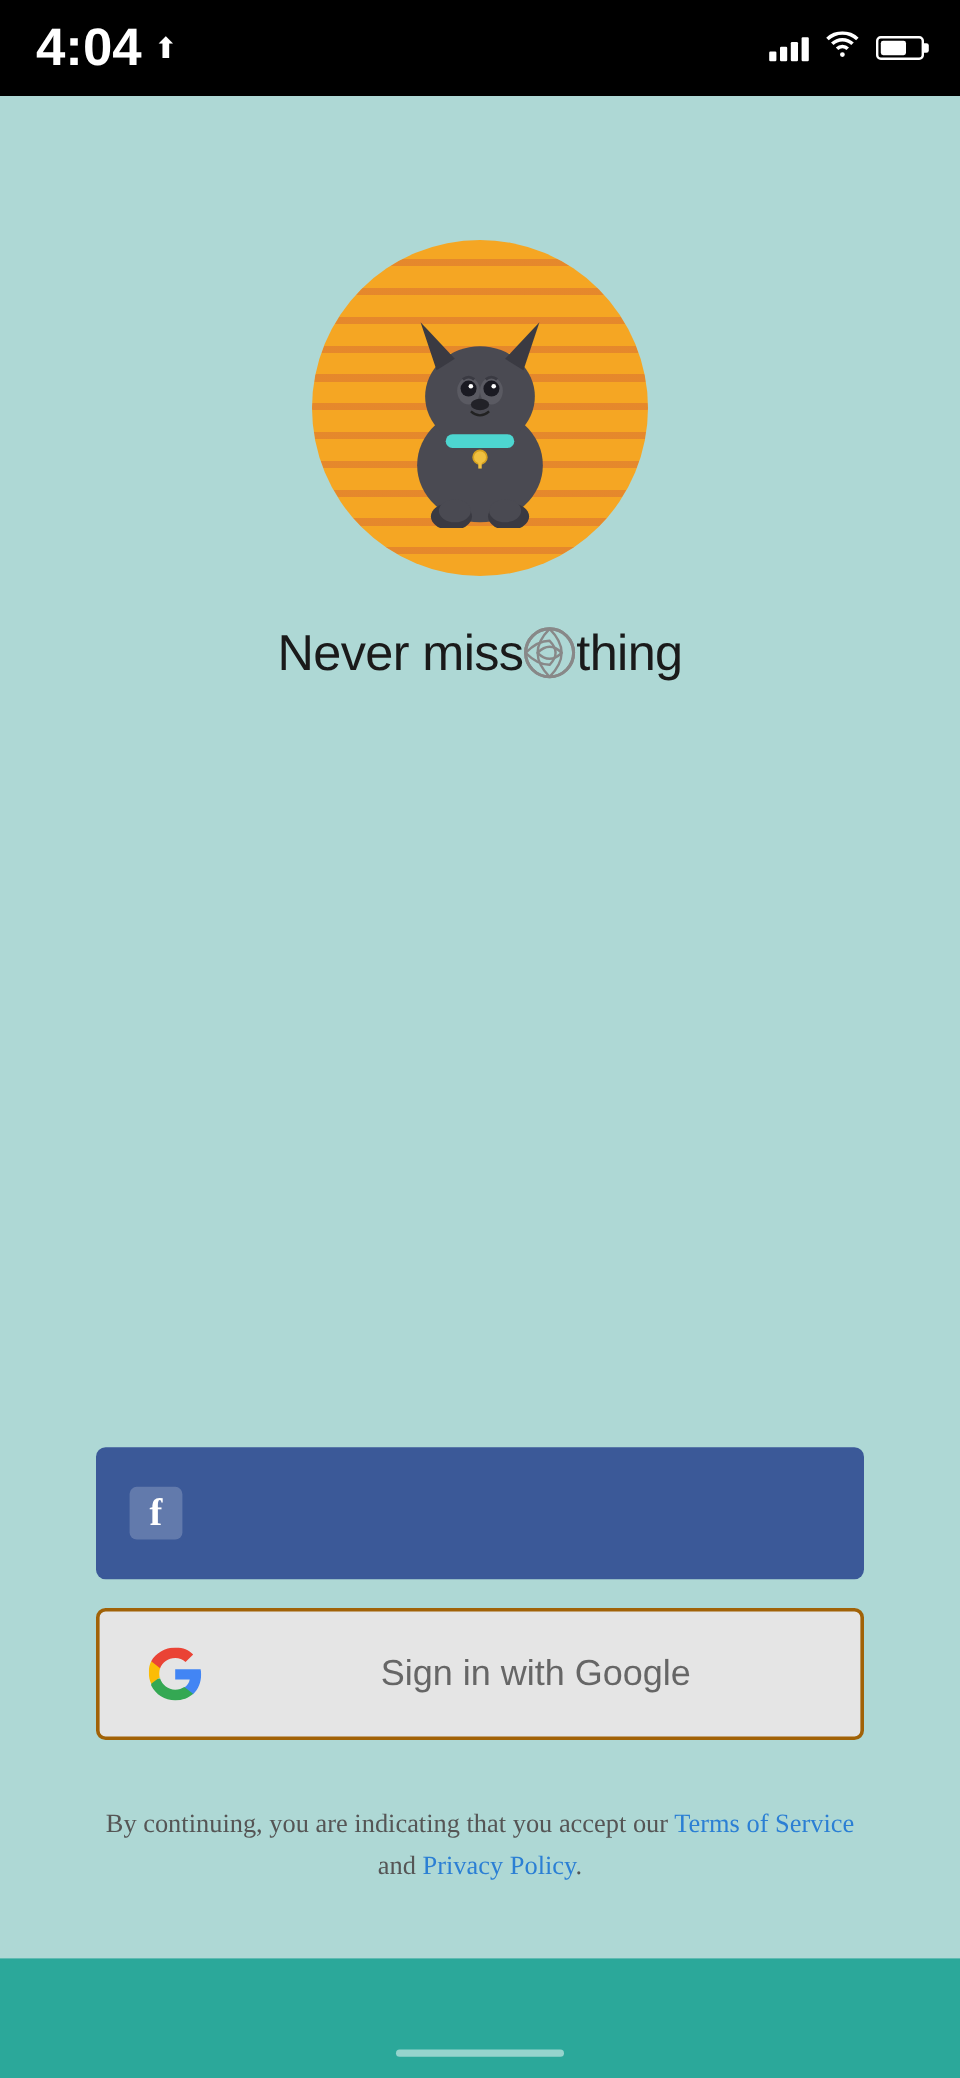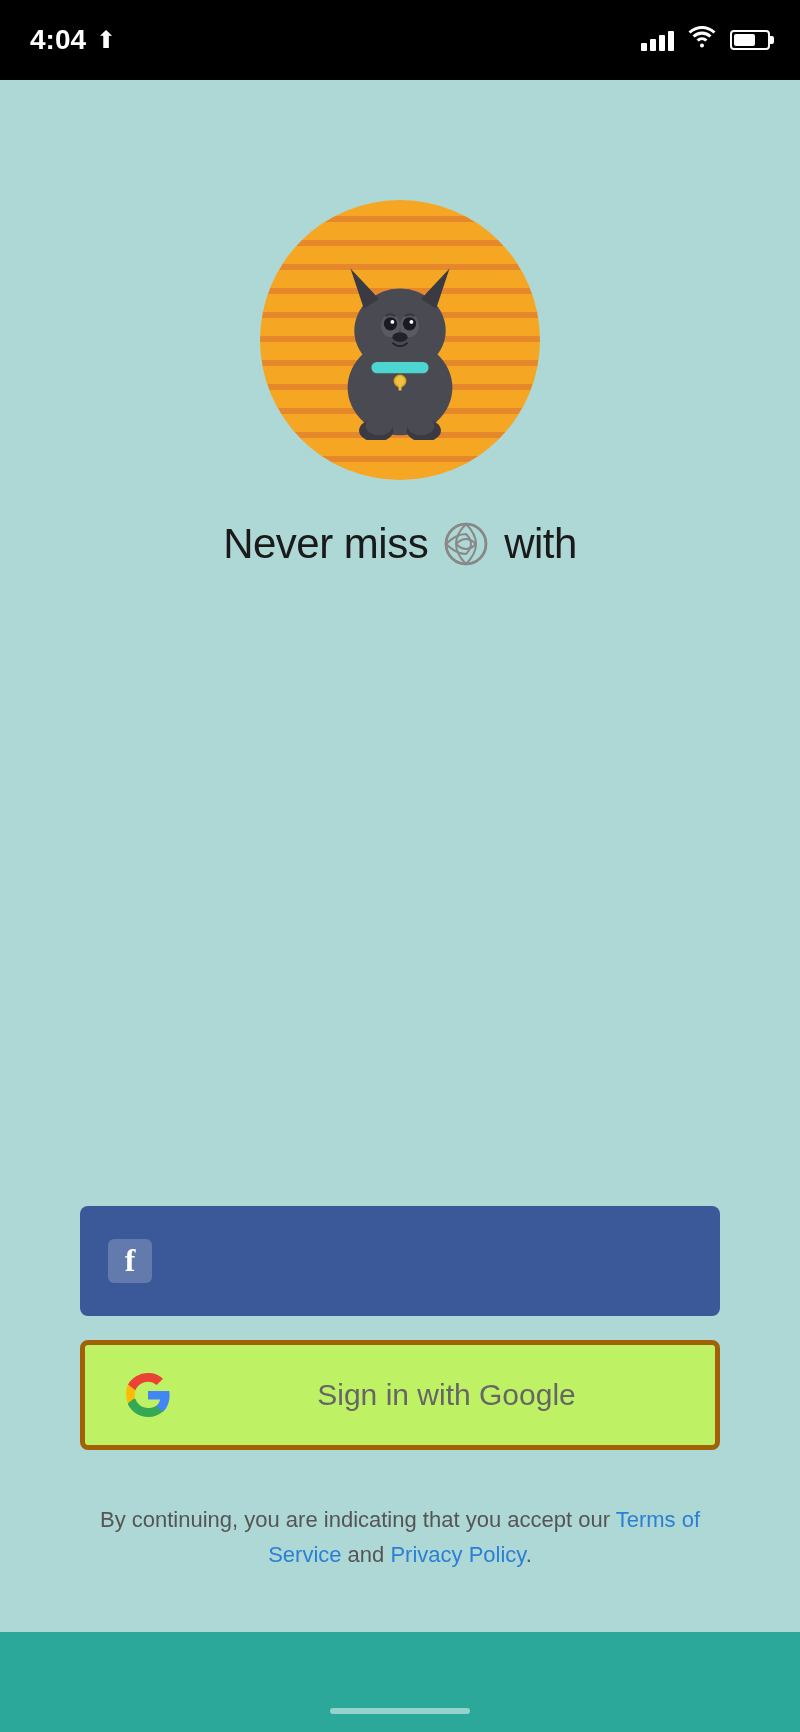--- a/index.html
+++ b/index.html
@@ -27,21 +27,21 @@
     }
 
     .status-left {
       display: flex;
       align-items: center;
       gap: 10px;
     }
 
     .status-time {
       color: #fff;
-      font-size: 28px;
+      font-size: 44px;
       font-weight: 600;
     }
 
     .location-icon {
       color: #fff;
       font-size: 24px;
     }
 
     .status-right {
       display: flex;
@@ -151,21 +151,21 @@
       height: 200px;
     }
 
     .tagline {
       margin-top: 40px;
       font-size: 42px;
       font-weight: 400;
       color: #1a1a1a;
       display: flex;
       align-items: center;
-      gap: 16px;
+      gap: 0;
       letter-spacing: -0.5px;
     }
 
     .volleyball-icon {
       width: 44px;
       height: 44px;
       display: inline-flex;
     }
 
     
@@ -221,23 +221,23 @@
       align-items: center;
       justify-content: center;
       font-size: 32px;
       font-weight: 700;
       color: #fff;
       font-family: Georgia, serif;
     }
 
     
     .google-btn {
-      background: #bef264;
+      background: #e5e5e5;
       color: #666;
-      border: 5px solid #a16207;
+      border: 3px solid #a16207;
       font-weight: 400;
       padding-left: 13px;
     }
 
     .google-icon {
       width: 44px;
       height: 44px;
     }
 
     
@@ -254,20 +254,21 @@
       justify-content: center;
     }
 
     
     .terms-text {
       text-align: center;
       font-size: 22px;
       color: #555;
       line-height: 1.6;
       margin-top: 28px;
+      font-family: Liberation Serif, serif;
     }
 
     .terms-link {
       color: #2b7fd4;
       text-decoration: none;
     }
 
     
     .bottom-bar {
       height: 100px;
@@ -358,21 +359,21 @@
     <div class="tagline">
       <span>Never miss</span>
 
       <svg class="volleyball-icon" viewBox="0 0 44 44" xmlns="http://www.w3.org/2000/svg">
         <circle cx="22" cy="22" r="20" fill="none" stroke="#888" stroke-width="2.5"></circle>
         <path d="M22 2 Q32 12 32 22 Q22 32 12 22 Q12 12 22 2" fill="none" stroke="#888" stroke-width="2"></path>
         <path d="M2 22 Q12 12 22 12 Q32 22 22 32 Q12 32 2 22" fill="none" stroke="#888" stroke-width="2"></path>
         <path d="M22 42 Q12 32 12 22 Q22 12 32 22 Q32 32 22 42" fill="none" stroke="#888" stroke-width="2"></path>
         <circle cx="22" cy="22" r="20" fill="none" stroke="#888" stroke-width="2.5"></circle>
       </svg>
-      <span>with</span>
+      <span>thing</span>
     </div>
   </div>
 
   <div class="buttons-section">
 
     <button class="sign-in-btn facebook-btn">
       <div class="btn-icon-area">
         <div class="fb-icon">f</div>
       </div>
     </button>

